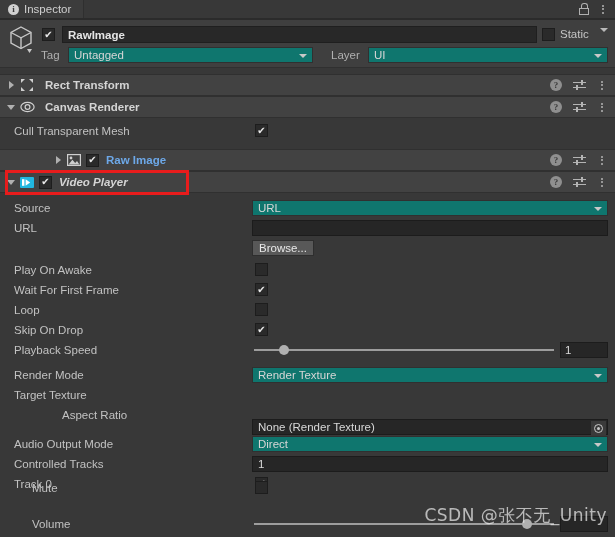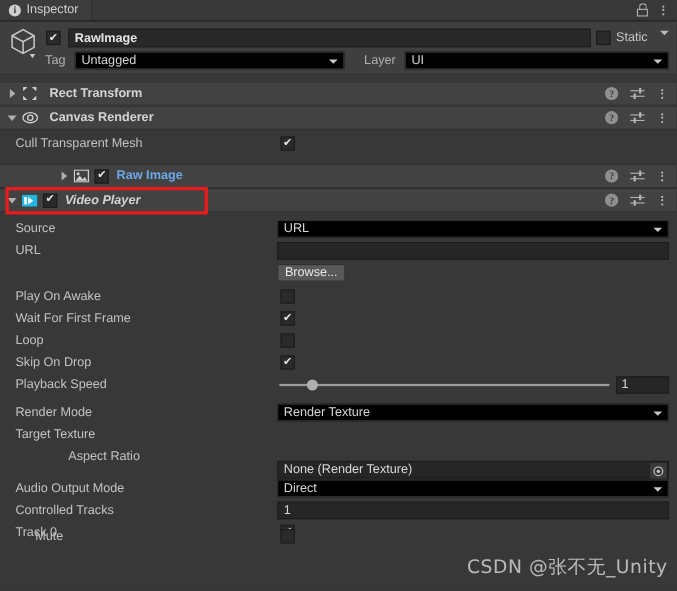--- a/index.html
+++ b/index.html
@@ -69,21 +69,21 @@
   }
   .go-check { position:absolute; left:42px; top:5px; }
   .static-cb { position:absolute; left:542px; top:5px; }
   .static-lbl { position:absolute; left:560px; top:5px; font-size:11.5px; color:#c4c4c4; }
   .static-arrow { position:absolute; left:600px; top:9px; }
   .tri-down { width:0;height:0;border-left:4px solid transparent;border-right:4px solid transparent;border-top:4px solid #b9b9b9; }
 
   .go-row2 { position:absolute; left:0; top:26px; width:615px; height:18px; }
   .lbl-tag { position:absolute; left:41px; top:3px; color:#b0b0b0; }
   .dd {
-    background:#000000; border:1px solid #303030; height:16px;
+    background:#0f766e; border:1px solid #303030; height:16px;
     display:flex; align-items:center; padding-left:5px;
     color:#d6d6d6; font-size:11.5px; position:relative;
   }
   .dd .arr { position:absolute; right:5px; top:6px;
      width:0;height:0;border-left:4px solid transparent;border-right:4px solid transparent;border-top:4px solid #c8c8c8; }
   .tag-dd { position:absolute; left:68px; top:1px; width:245px; }
   .lbl-layer { position:absolute; left:331px; top:3px; color:#b0b0b0; }
   .layer-dd { position:absolute; left:368px; top:1px; width:240px; }
 
   
@@ -428,16 +428,24 @@
   <div class="prow" style="top:475px;">
     <span class="plabel">Track 0</span>
     <span class="cb on pcb"></span>
   </div>
 
   <div class="prow" style="top:479px;">
     <span class="plabel indent">Mute</span>
     <span class="cb off pcb"></span>
   </div>
 
+  <div class="prow" style="top:515px;">
+    <span class="plabel indent">Volume</span>
+    <div class="slider" id="volume-slider" style="left:254px; top:1px; width:300px;">
+      <span class="track"></span>
+      <span class="handle" style="left: calc(91% - 5px);"></span>
+    </div>
+    <div class="num-field" style="left:560px; top:1px; width:48px;"></div>
+  </div>
 
   <div class="watermark">CSDN @张不无_Unity</div>
 
 </div>
 
 </body></html>

